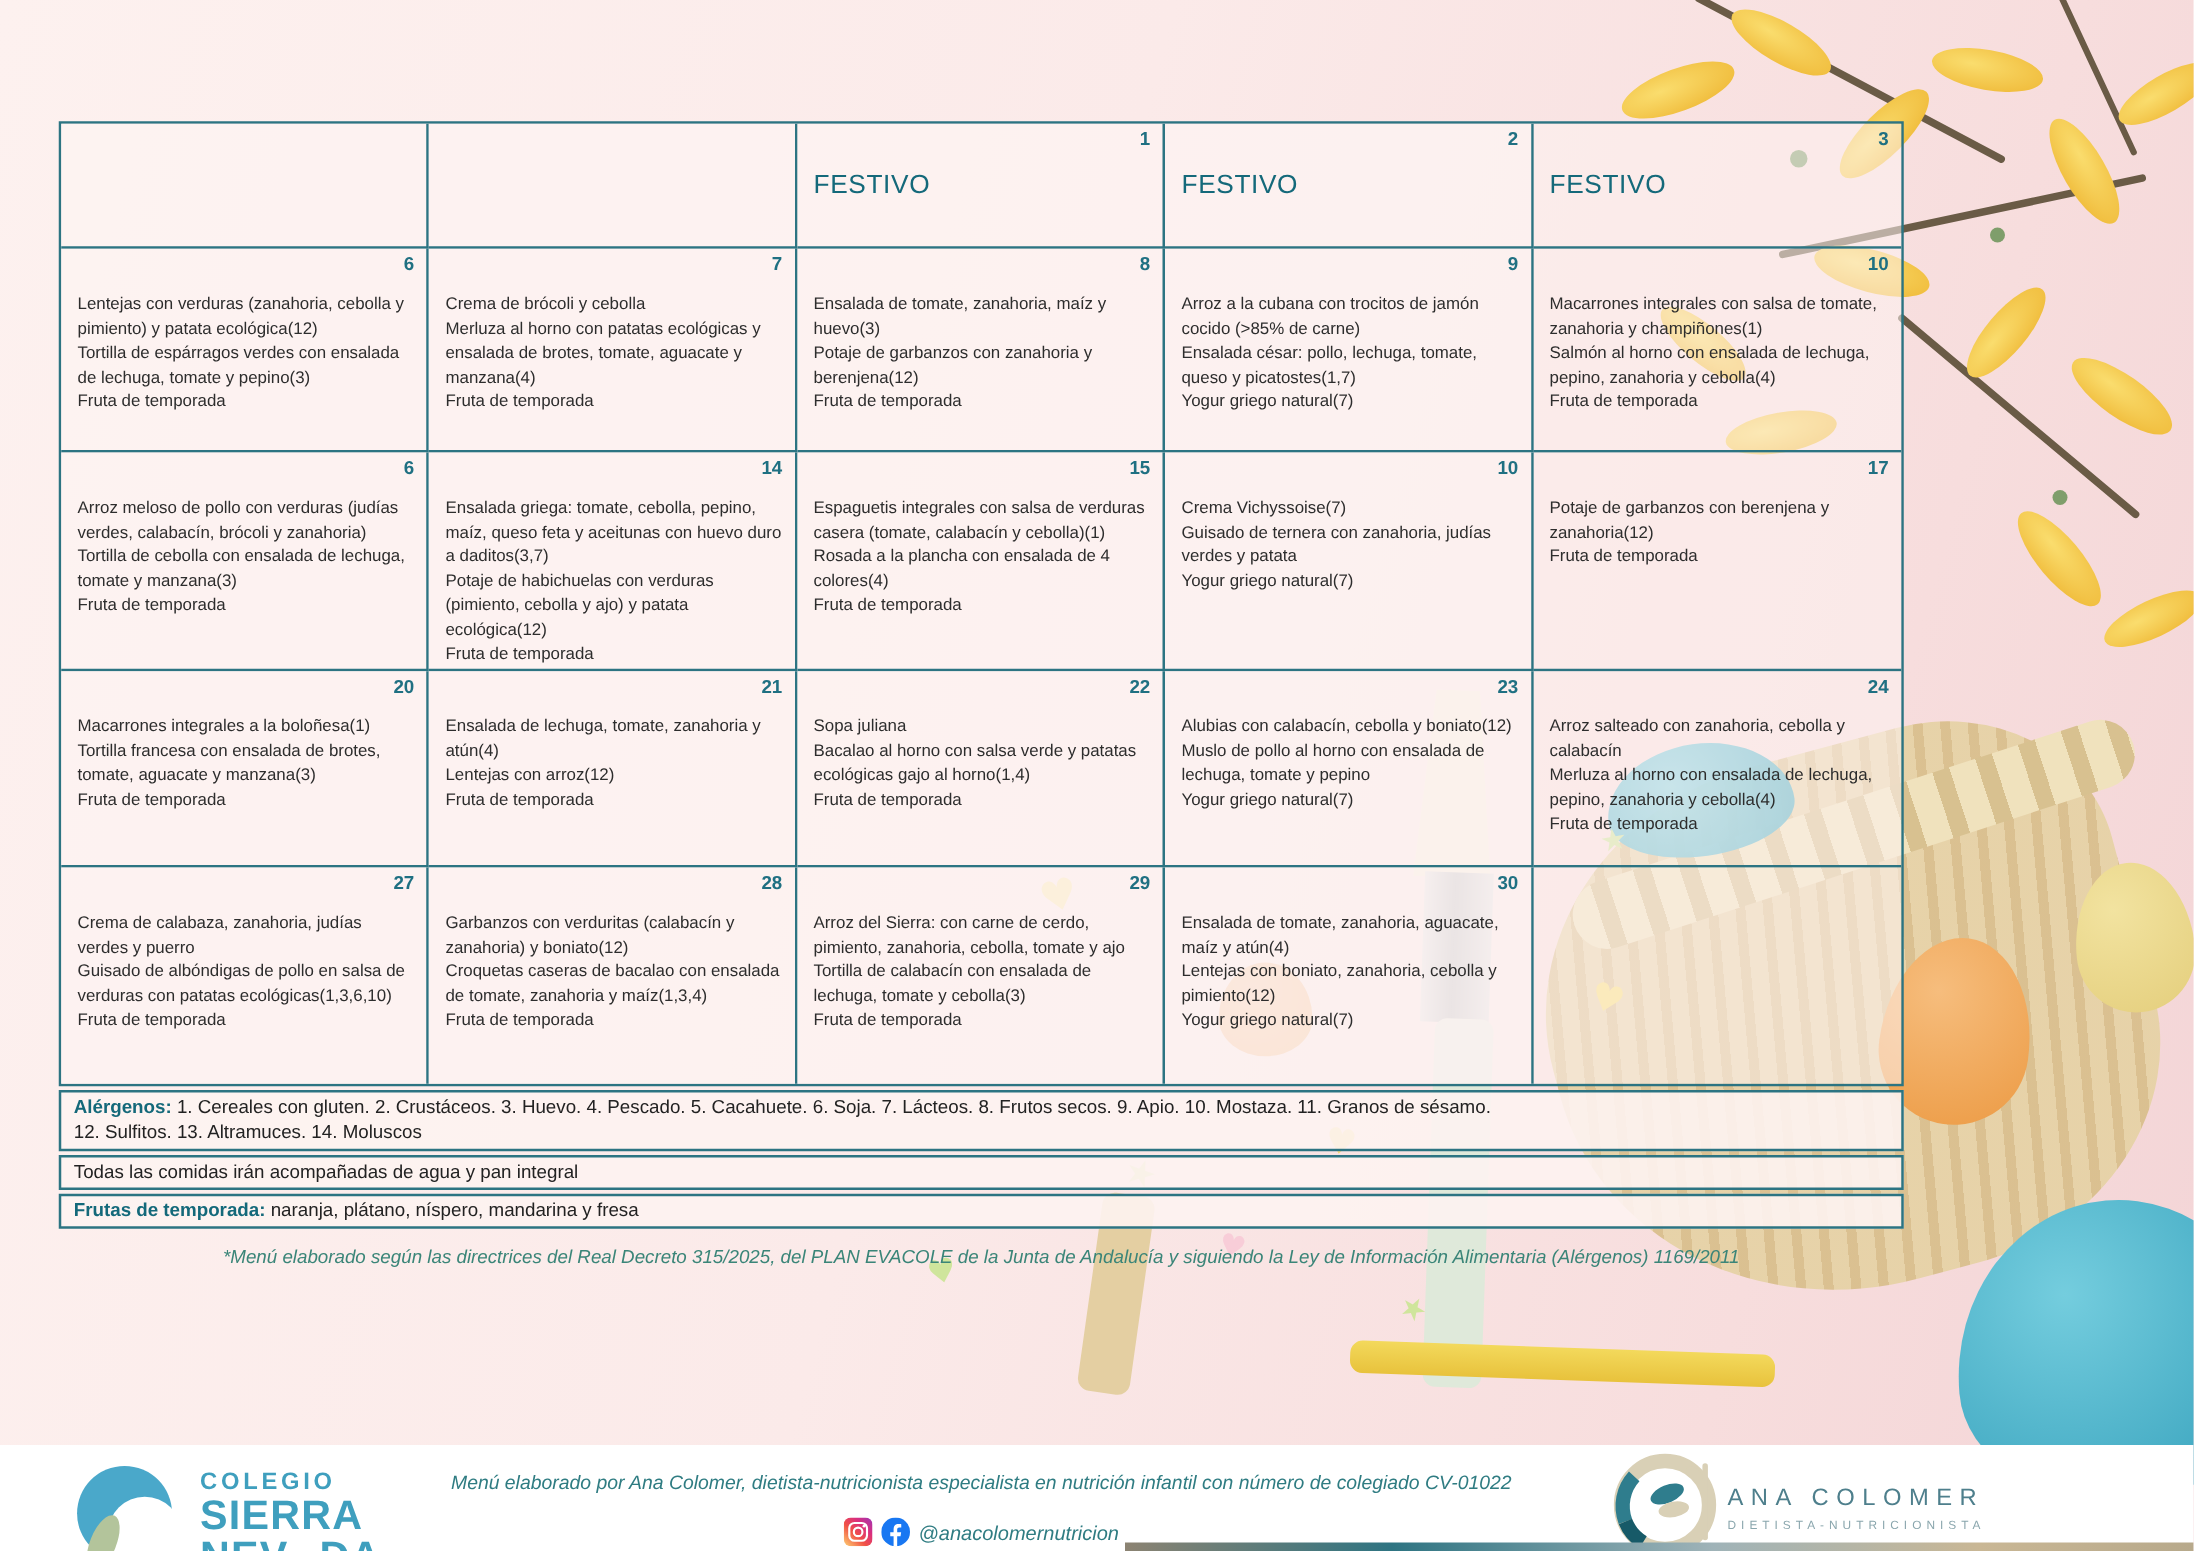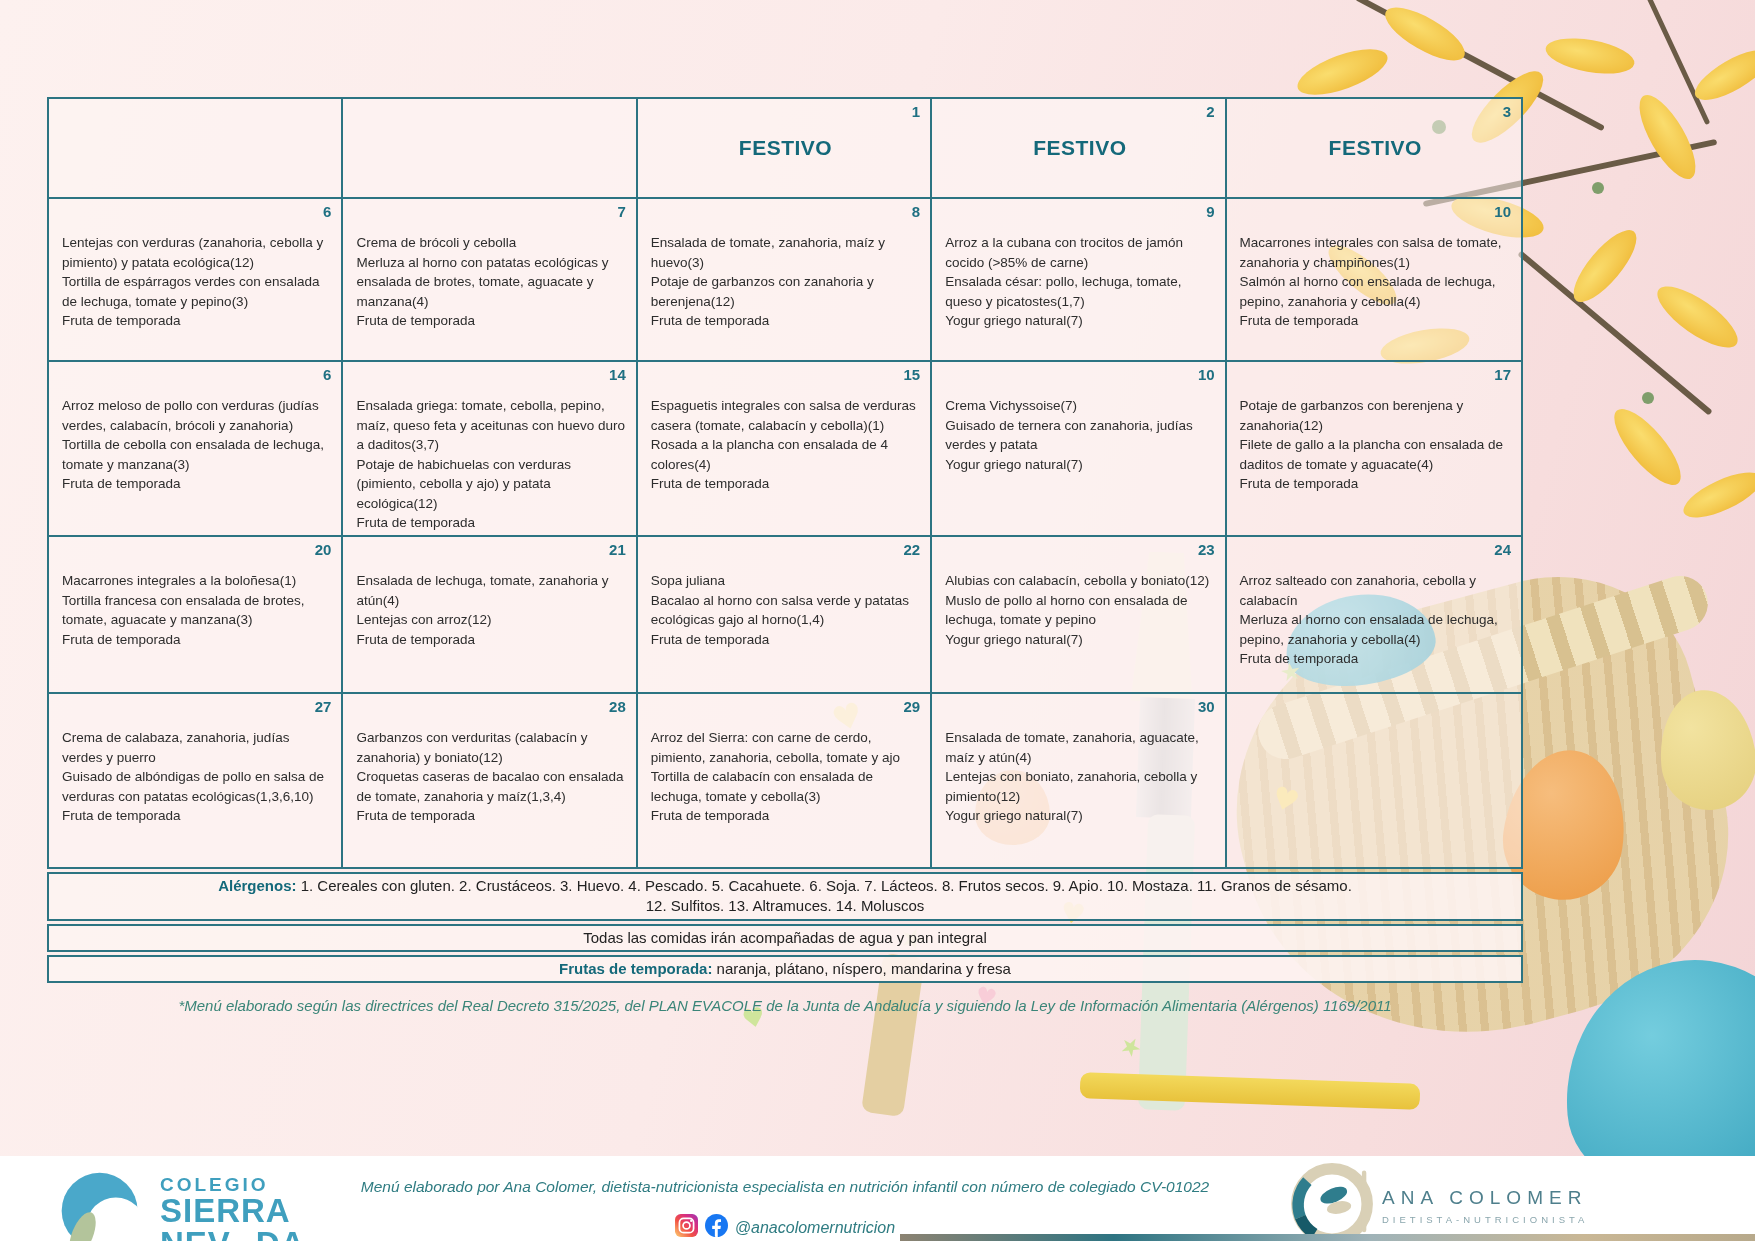--- a/index.html
+++ b/index.html
@@ -28,26 +28,26 @@
   #calwrap{position:absolute;top:97px;left:47px;width:1476px;z-index:2;}
   #calendar-grid{display:grid;grid-template-columns:repeat(5,1fr);
                  grid-template-rows:100px 163px 175px 157px 173px;
                  border:2px solid #2c7482;background:transparent;}
   .cell{border-right:2px solid #2c7482;border-bottom:2px solid #2c7482;position:relative;
         padding:4px 10px 4px 13px;background:rgba(253,243,241,.82);overflow:hidden;
         font-size:13.5px;color:#2d2d2d;box-sizing:border-box;}
   .cell:nth-child(5n){border-right:none;background:rgba(253,243,241,.55);}
   .cell:nth-child(n+21){border-bottom:none;}
   .daynum{text-align:right;font-weight:bold;color:#1f7082;font-size:15px;}
-  .festivo{margin-top:16px;text-align:center;font-weight:bold;color:#14697a;font-size:21px;letter-spacing:.5px;}
+  .festivo{margin-top:16px;text-align:left;font-weight:normal;color:#14697a;font-size:21px;letter-spacing:.5px;}
   .menu{margin-top:13px;line-height:1.45;}
   .dish{margin:0;}
   .dish b{font-weight:normal;text-align:right;}
   
-  .fbox{border:2px solid #2c7482;background:rgba(253,243,241,.9);text-align:center;
+  .fbox{border:2px solid #2c7482;background:rgba(253,243,241,.9);text-align:left;
         font-size:15px;color:#222;padding:2px 10px;margin-top:3px;line-height:1.35;}
   .flabel{color:#14697a;font-weight:bold;}
   .legal-note{margin-top:14px;text-align:center;font-size:15px;font-style:italic;color:#3a8578;}
   
   #band{position:absolute;left:0;top:1156px;width:1755px;height:129px;background:#fff;z-index:3;}
   #school-logo{position:absolute;left:55px;top:12px;display:flex;align-items:center;}
   .sl-text{margin-left:10px;color:#3f9fbe;font-weight:bold;line-height:1.0;}
   .sl-l1{font-size:19px;letter-spacing:3px;}
   .sl-l2,.sl-l3{font-size:33px;letter-spacing:1px;}
   .tri{color:#a9bf8f;font-size:24px;}
@@ -197,21 +197,20 @@
           <div class="menu">
             <div class="dish">Crema Vichyssoise<b>(7)</b></div>
             <div class="dish">Guisado de ternera con zanahoria, judías verdes y patata</div>
             <div class="dish">Yogur griego natural<b>(7)</b></div>
           </div>
         </div>
         <div class="cell">
           <div class="daynum">17</div>
           <div class="menu">
             <div class="dish">Potaje de garbanzos con berenjena y zanahoria<b>(12)</b></div>
-            <div class="dish">Filete de gallo a la plancha con ensalada de daditos de tomate y aguacate<b>(4)</b></div>
             <div class="dish">Fruta de temporada</div>
           </div>
         </div>
         <div class="cell">
           <div class="daynum">20</div>
           <div class="menu">
             <div class="dish">Macarrones integrales a la boloñesa<b>(1)</b></div>
             <div class="dish">Tortilla francesa con ensalada de brotes, tomate, aguacate y manzana<b>(3)</b></div>
             <div class="dish">Fruta de temporada</div>
           </div>

